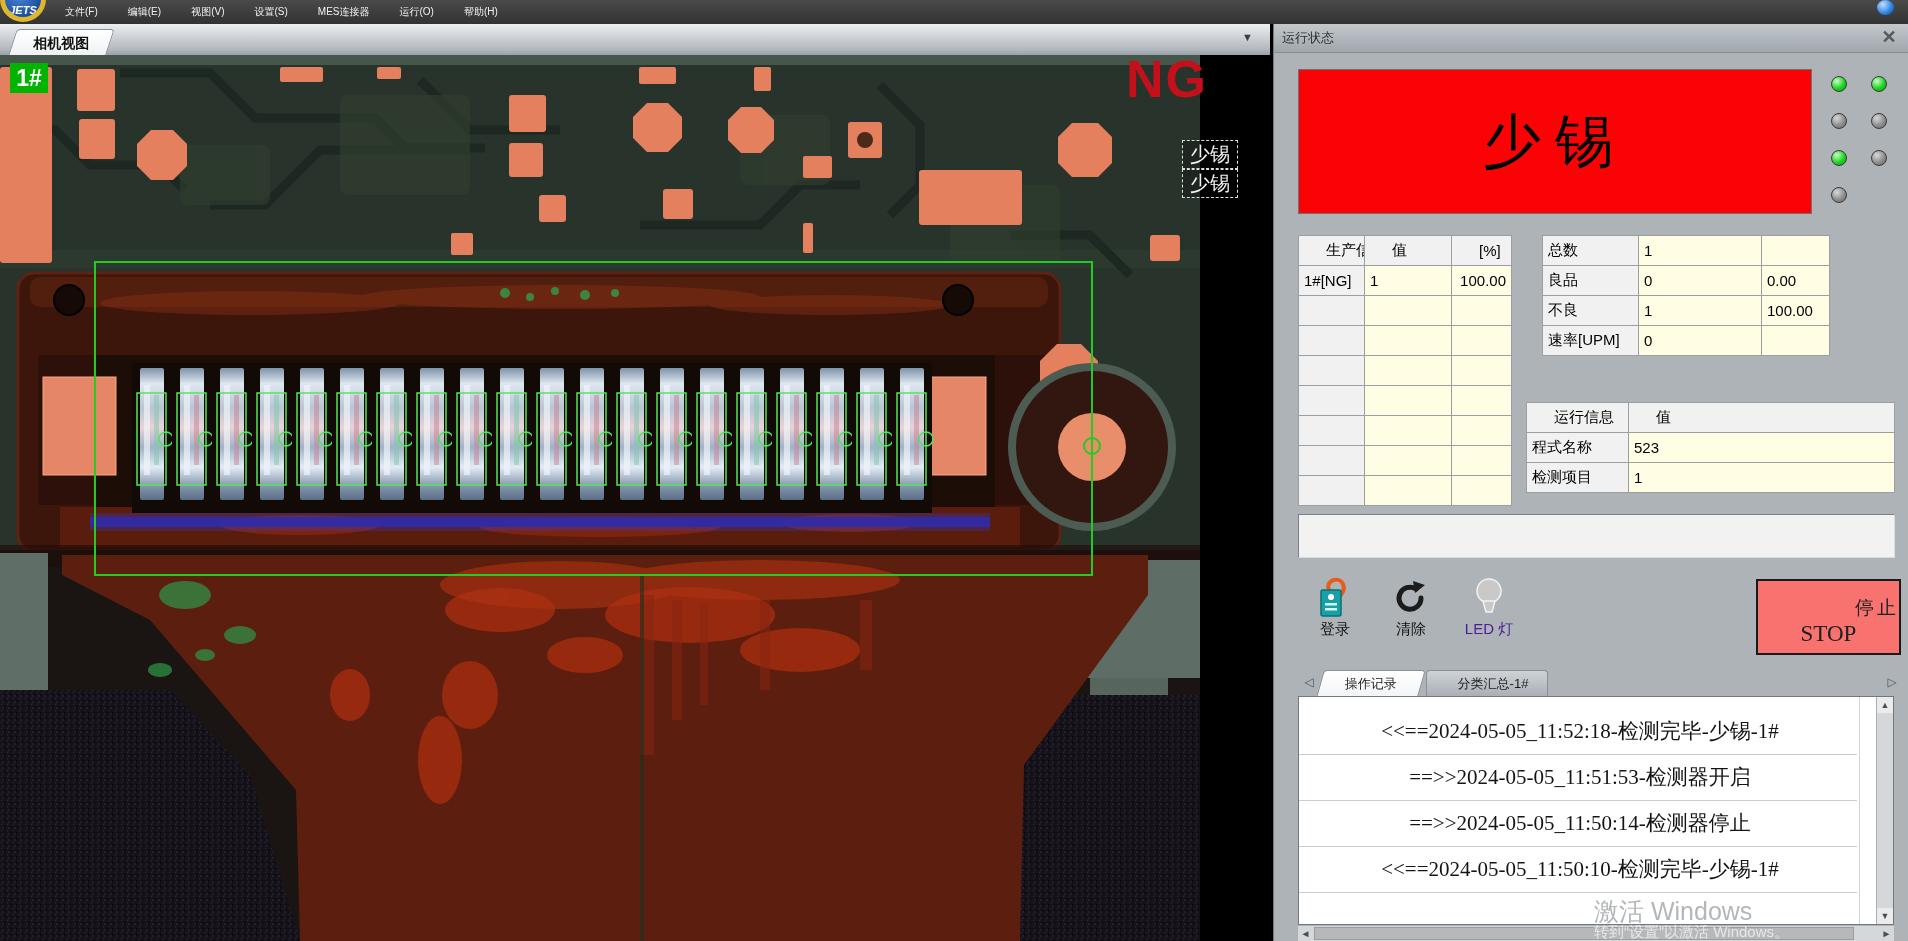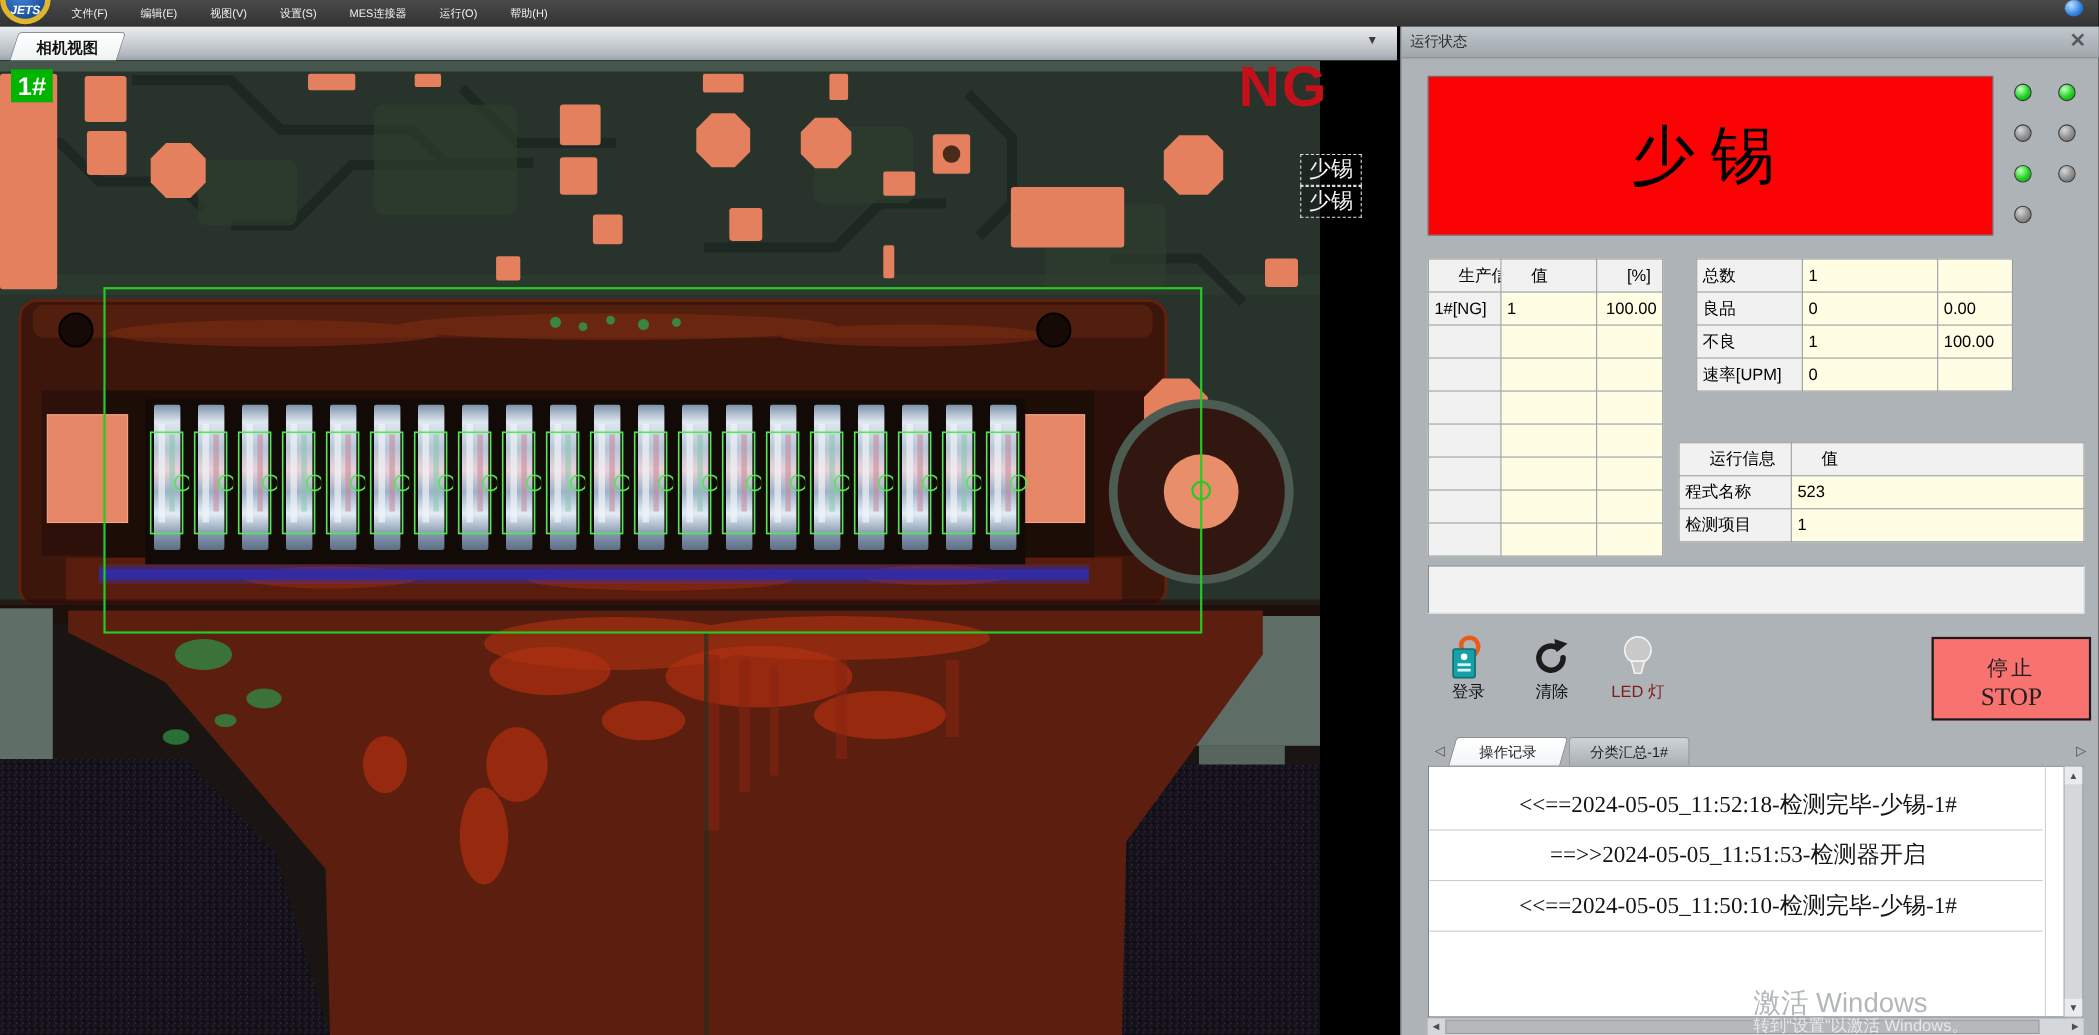--- a/index.html
+++ b/index.html
@@ -78,37 +78,37 @@
   #runtable td,#runtable th{height:29px;}
   #runtable col:nth-child(1){width:102px;} #runtable col:nth-child(2){width:266px;}
 
   .msgbox{left:24px;top:490px;width:597px;height:44px;background:#f2f2f2;
     border-top:1px solid #7c8184;border-left:1px solid #7c8184;
     border-bottom:1px solid #d8dcde;border-right:1px solid #d8dcde;box-sizing:border-box;}
 
   .iconbtn{position:absolute;top:552px;width:66px;height:78px;text-align:center;cursor:pointer;}
   .iconbtn .glyph{display:block;height:44px;}
   .iconbtn .lbl{font-size:15px;color:#111;}
-  .iconbtn.disabled .lbl{color:#7f1d1d;}
+  .iconbtn.disabled .lbl{color:#4c1d95;}
   .stopbtn{left:482px;top:555px;width:145px;height:76px;background:#f87270;
     border:2px solid #1a1a1a;box-sizing:border-box;text-align:center;cursor:pointer;
     font-family:"Liberation Serif",serif;color:#202020;padding-top:14px;}
-  .stopbtn .l1{font-size:19px;display:block;letter-spacing:3px;}
+  .stopbtn .l1{font-size:19px;display:block;letter-spacing:3px;text-align:right;}
   .stopbtn .l2{font-size:23px;display:block;}
 
   .logtabs{left:0;top:645px;width:635px;height:27px;}
   .ltab-arrow{position:absolute;top:4px;width:16px;height:18px;color:#50555a;font-size:12px;
     text-align:center;line-height:18px;cursor:pointer;}
   .ltab{position:absolute;top:1px;height:26px;font-size:13px;color:#1c1c1c;text-align:center;
     line-height:26px;cursor:pointer;}
   .ltab.active{background:linear-gradient(#ffffff,#f2f4f6);border:1px solid #8a9098;
     border-bottom:none;transform:skewX(-16deg);border-radius:4px 4px 0 0;}
   .ltab.active span{display:block;transform:skewX(16deg);}
   .ltab.idle{background:linear-gradient(#ced3d7,#a8aeb4);border:1px solid #8a9098;
-    border-bottom:none;border-radius:4px 4px 0 0;}
+    border-bottom:none;border-radius:4px 4px 0 0;padding-left:12px;}
 
   .logbox{left:24px;top:672px;width:596px;height:229px;background:#fff;
     border:1px solid #74787c;box-sizing:border-box;}
   .logrows{position:absolute;left:0;top:12px;width:558px;text-align:center;}
   .logrow{height:45px;line-height:45px;border-bottom:1px solid #cdcdcd;
     font-family:"Liberation Serif",serif;font-size:21px;color:#141414;
     padding-left:4px;white-space:nowrap;overflow:hidden;}
   .logdiv{position:absolute;left:560px;top:0;width:1px;height:100%;background:#d4d4d4;}
   .vscroll{position:absolute;right:0;top:0;width:16px;height:100%;background:#d4d8da;
     border-left:1px solid #aab0b4;}
@@ -605,20 +605,21 @@
       <div class="ltab idle" style="left:152px;width:108px;">
         <span>分类汇总-1#</span>
       </div>
       <div class="ltab-arrow" style="left:610px;">▷</div>
     </div>
 
     <div class="abs logbox">
       <div class="logrows" id="logrows">
           <div class="logrow">&lt;&lt;==2024-05-05_11:52:18-检测完毕-少锡-1#</div>
           <div class="logrow">==&gt;&gt;2024-05-05_11:51:53-检测器开启</div>
+          <div class="logrow">==&gt;&gt;2024-05-05_11:50:14-检测器停止</div>
           <div class="logrow">&lt;&lt;==2024-05-05_11:50:10-检测完毕-少锡-1#</div>
         </div>
       <div class="logdiv"></div>
       <div class="vscroll">
         <div class="vs-arrow" style="top:0;">▲</div>
         <div class="vs-arrow" style="bottom:0;">▼</div>
       </div>
     </div>
     <div class="abs hscroll">
       <div class="hs-arrow" style="left:0;">◄</div>

